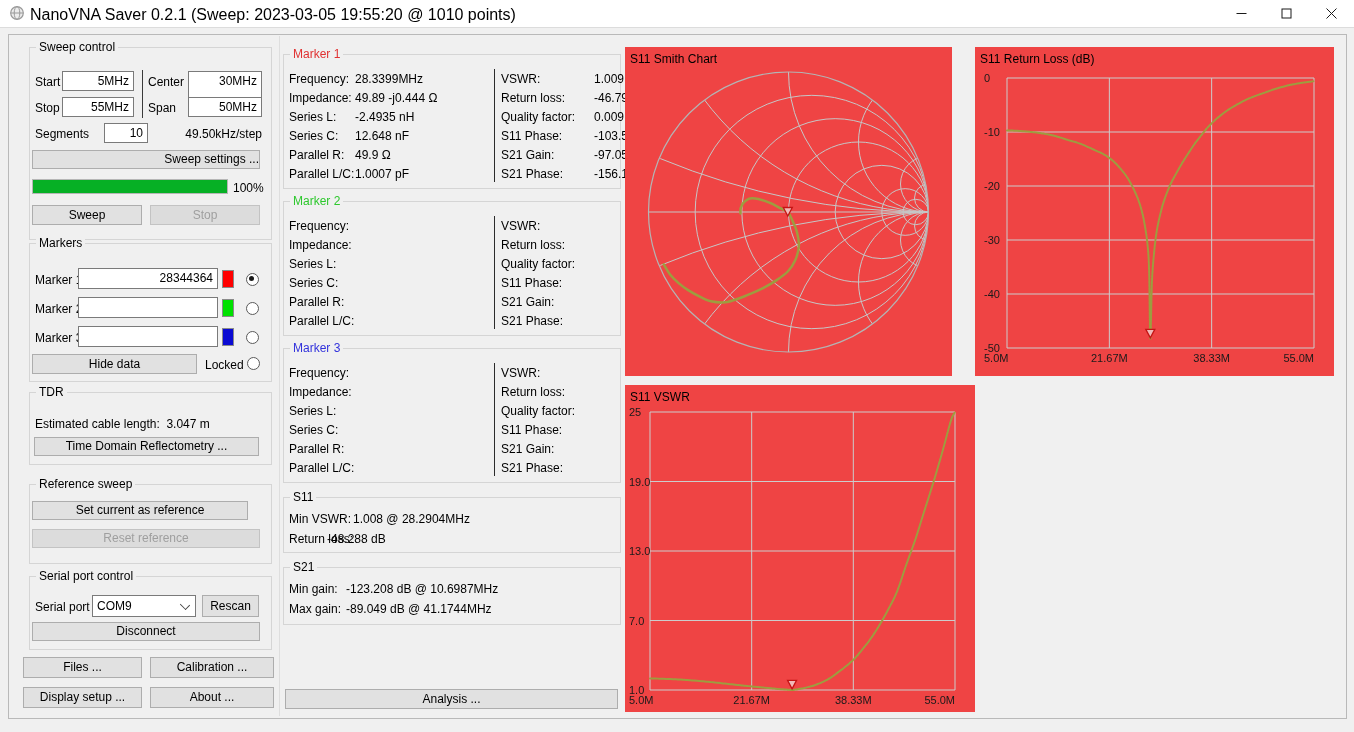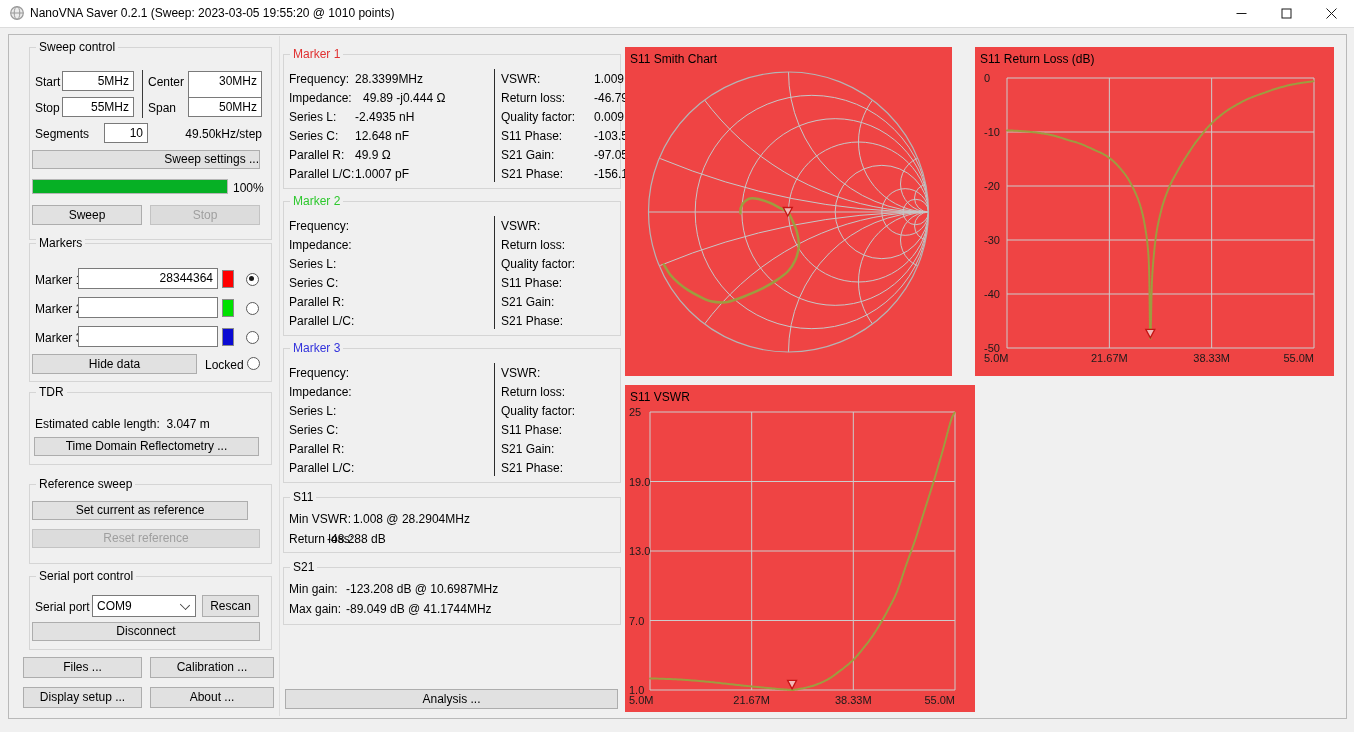--- a/index.html
+++ b/index.html
@@ -1,19 +1,19 @@
 <!DOCTYPE html>
 <html><head>
 <meta charset="utf-8">
 <style>
   html,body{margin:0;padding:0;}
   body{font-family:"Liberation Sans",sans-serif;font-size:12px;color:#000;background:#bdbdbd;}
   #window{position:relative;width:1354px;height:732px;background:#f0f0f0;overflow:hidden;}
   #titlebar{position:absolute;left:0;top:0;width:1354px;height:27px;background:#ffffff;border-bottom:1px solid #dcdcdc;}
-  #titlebar .title-text{position:absolute;left:30px;top:6px;font-size:12px;white-space:nowrap;}
+  #titlebar .title-text{position:absolute;left:30px;top:6px;font-size:16px;white-space:nowrap;}
   #app-icon{position:absolute;left:9px;top:5px;width:16px;height:16px;}
   .wc{position:absolute;top:0;width:45px;height:27px;text-align:center;}
   .wc svg{margin-top:8px;}
   #wc-min{right:90px;} #wc-max{right:45px;} #wc-close{right:0;}
   #main-frame{position:absolute;left:8px;top:34px;width:1337px;height:683px;border:1px solid #b9b9b9;background:#f0f0f0;}
   #left-divider{position:absolute;left:279px;top:36px;width:1px;height:680px;background:#dedede;}
   .groupbox{position:absolute;border:1px solid #d5d5d5;background:#f0f0f0;}
   .gb-title{position:absolute;top:-8px;left:6px;background:#f0f0f0;padding:0 3px;font-size:12px;white-space:nowrap;}
   .lbl{position:absolute;font-size:12px;line-height:14px;white-space:nowrap;}
   .input{position:absolute;background:#fff;border:1px solid #7a7a7a;font-size:12px;line-height:18px;text-align:right;padding:0 4px;box-sizing:border-box;}
@@ -144,21 +144,21 @@
 
   <div id="middle-col">
       <div class="groupbox md-box" style="top: 54px;">
         <span class="gb-title" style="color: rgb(224, 50, 50);">Marker 1</span>
         <div class="md-divider"></div>
         <span class="md-cell" style="left: 5px; top: 17px;">Frequency:</span>
         <span class="md-cell" style="left: 71px; top: 17px;">28.3399MHz</span>
         <span class="md-cell" style="left: 217px; top: 17px;">VSWR:</span>
         <span class="md-cell" style="left: 310px; top: 17px;">1.009</span>
         <span class="md-cell" style="left: 5px; top: 36px;">Impedance:</span>
-        <span class="md-cell" style="left: 71px; top: 36px; margin-left: 8px;">49.89 -j0.444 Ω</span>
+        <span class="md-cell" style="left: 71px; top: 36px;">49.89 -j0.444 Ω</span>
         <span class="md-cell" style="left: 217px; top: 36px;">Return loss:</span>
         <span class="md-cell" style="left: 310px; top: 36px;">-46.798 dB</span>
         <span class="md-cell" style="left: 5px; top: 55px;">Series L:</span>
         <span class="md-cell" style="left: 71px; top: 55px;">-2.4935 nH</span>
         <span class="md-cell" style="left: 217px; top: 55px;">Quality factor:</span>
         <span class="md-cell" style="left: 310px; top: 55px;">0.009</span>
         <span class="md-cell" style="left: 5px; top: 74px;">Series C:</span>
         <span class="md-cell" style="left: 71px; top: 74px;">12.648 nF</span>
         <span class="md-cell" style="left: 217px; top: 74px;">S11 Phase:</span>
         <span class="md-cell" style="left: 310px; top: 74px;">-103.54°</span>

